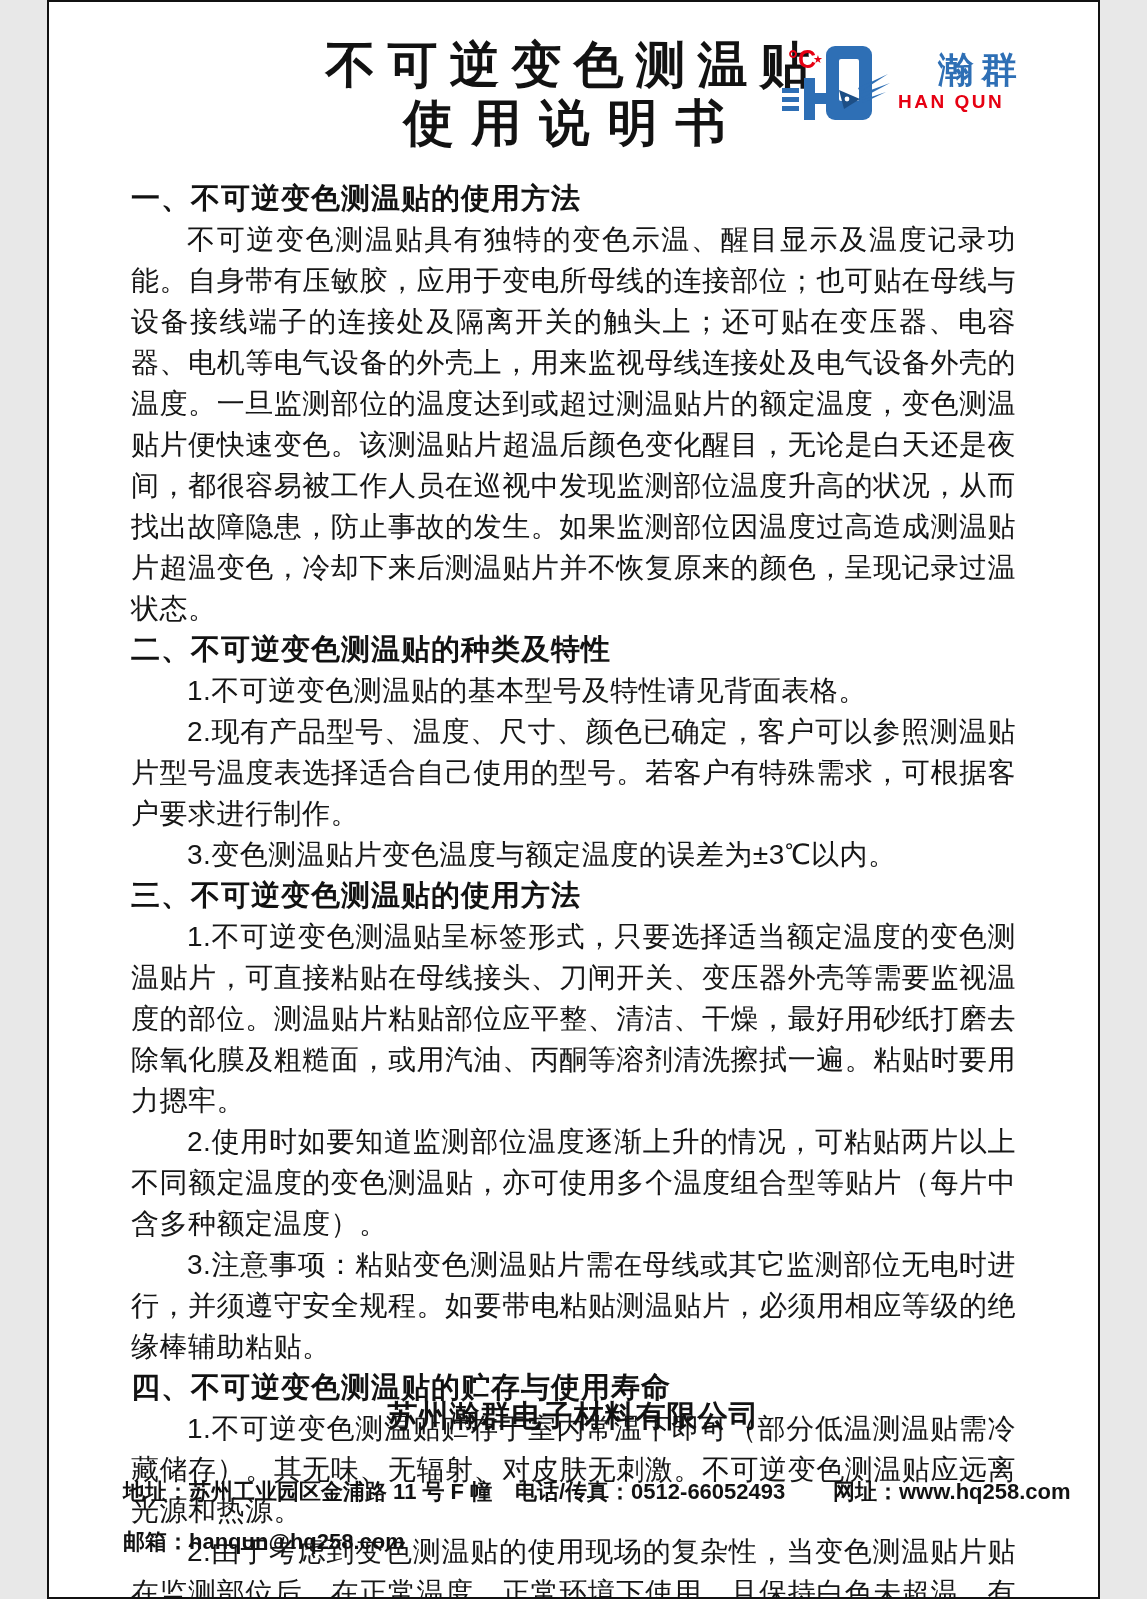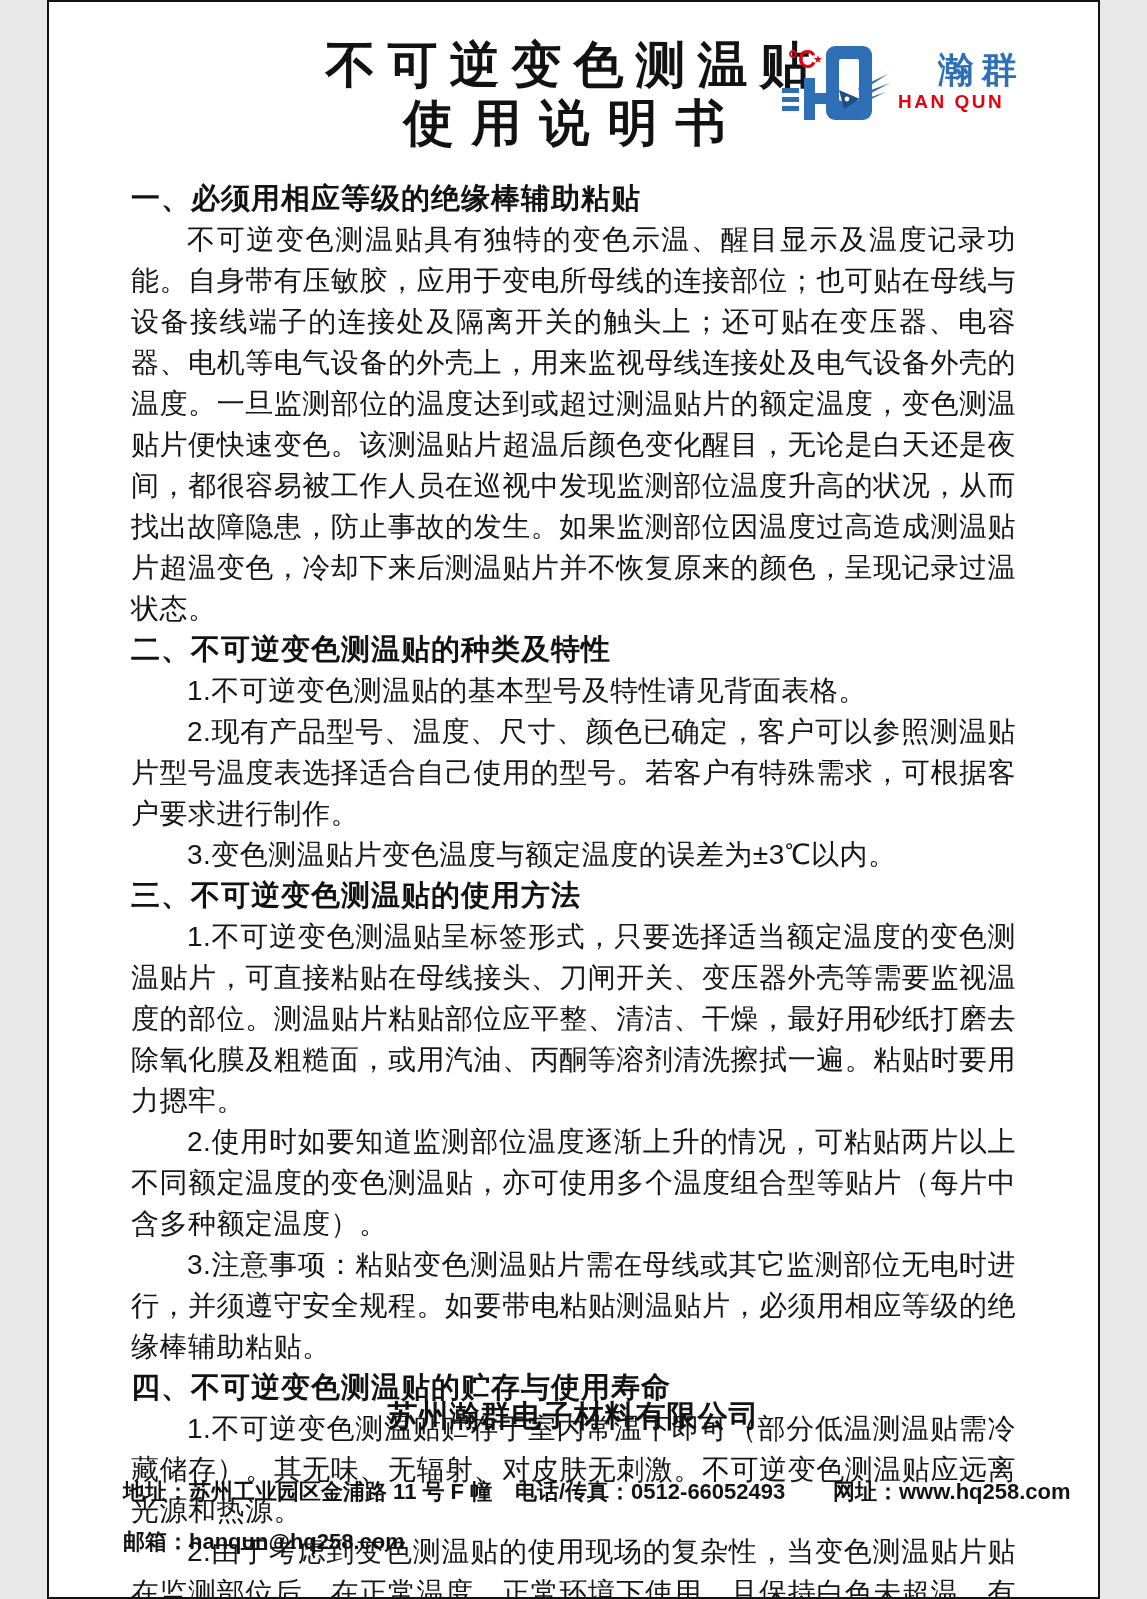--- a/index.html
+++ b/index.html
@@ -90,21 +90,21 @@
       <div class="logo-text">
         <div class="logo-cn">瀚群</div>
         <div class="logo-en">HAN QUN</div>
       </div>
     </div>
   </div>
 
   <div class="content">
 
     <section>
-      <h2>一、必须用相应等级的绝缘棒辅助粘贴</h2>
+      <h2>一、不可逆变色测温贴的使用方法</h2>
       <p>不可逆变色测温贴具有独特的变色示温、醒目显示及温度记录功能。自身带有压敏胶，应用于变电所母线的连接部位；也可贴在母线与设备接线端子的连接处及隔离开关的触头上；还可贴在变压器、电容器、电机等电气设备的外壳上，用来监视母线连接处及电气设备外壳的温度。一旦监测部位的温度达到或超过测温贴片的额定温度，变色测温贴片便快速变色。该测温贴片超温后颜色变化醒目，无论是白天还是夜间，都很容易被工作人员在巡视中发现监测部位温度升高的状况，从而找出故障隐患，防止事故的发生。如果监测部位因温度过高造成测温贴片超温变色，冷却下来后测温贴片并不恢复原来的颜色，呈现记录过温状态。</p>
     </section>
 
     <section>
       <h2>二、不可逆变色测温贴的种类及特性</h2>
       <p>1.不可逆变色测温贴的基本型号及特性请见背面表格。</p>
       <p>2.现有产品型号、温度、尺寸、颜色已确定，客户可以参照测温贴片型号温度表选择适合自己使用的型号。若客户有特殊需求，可根据客户要求进行制作。</p>
       <p>3.变色测温贴片变色温度与额定温度的误差为±3℃以内。</p>
     </section>
 

